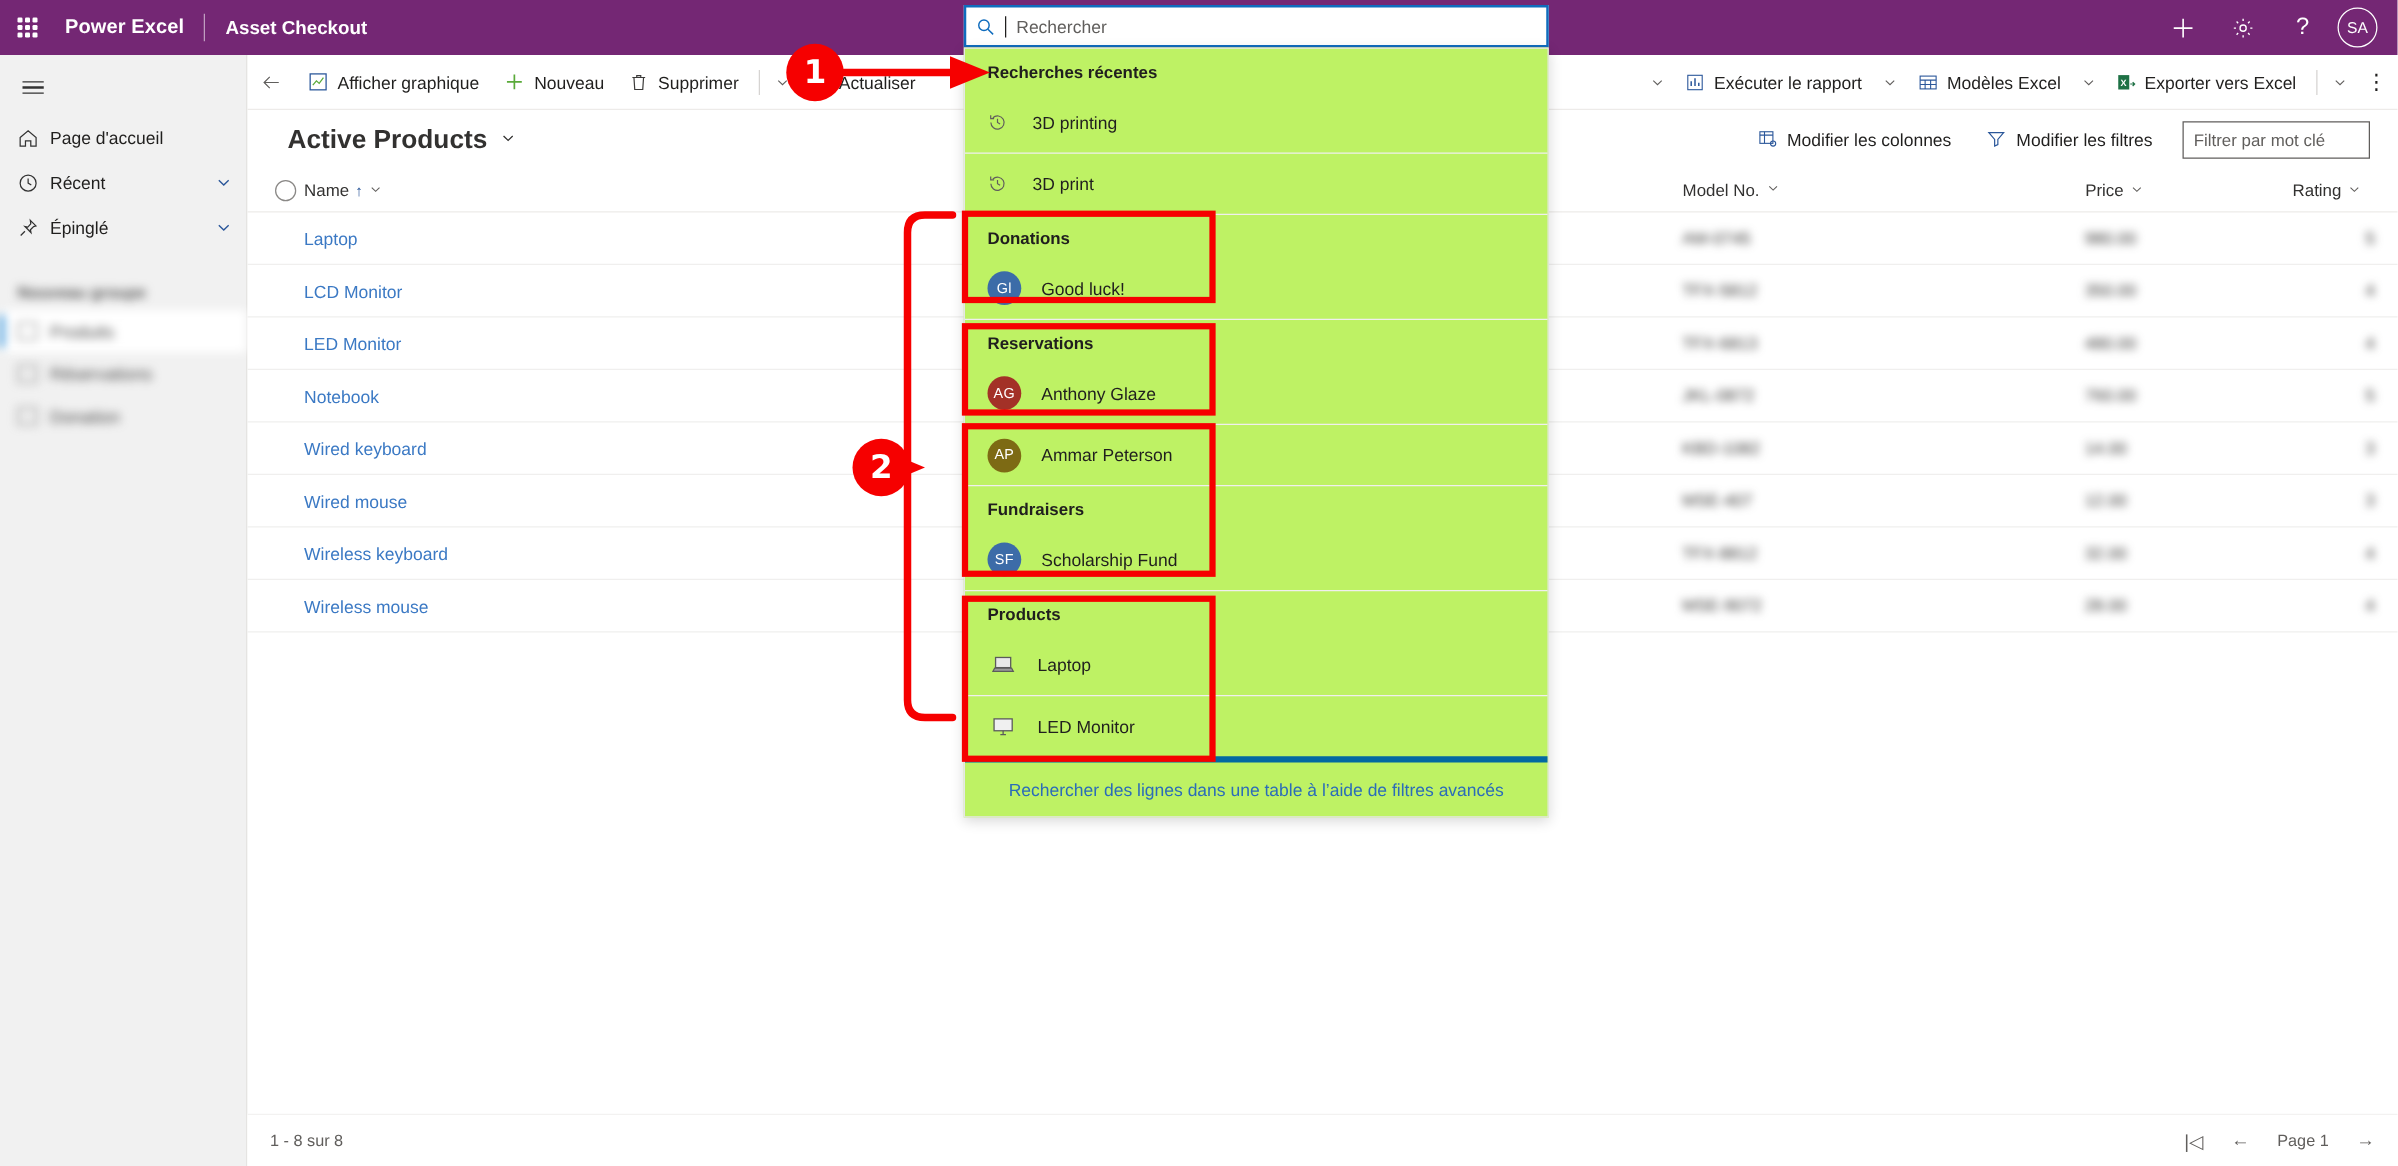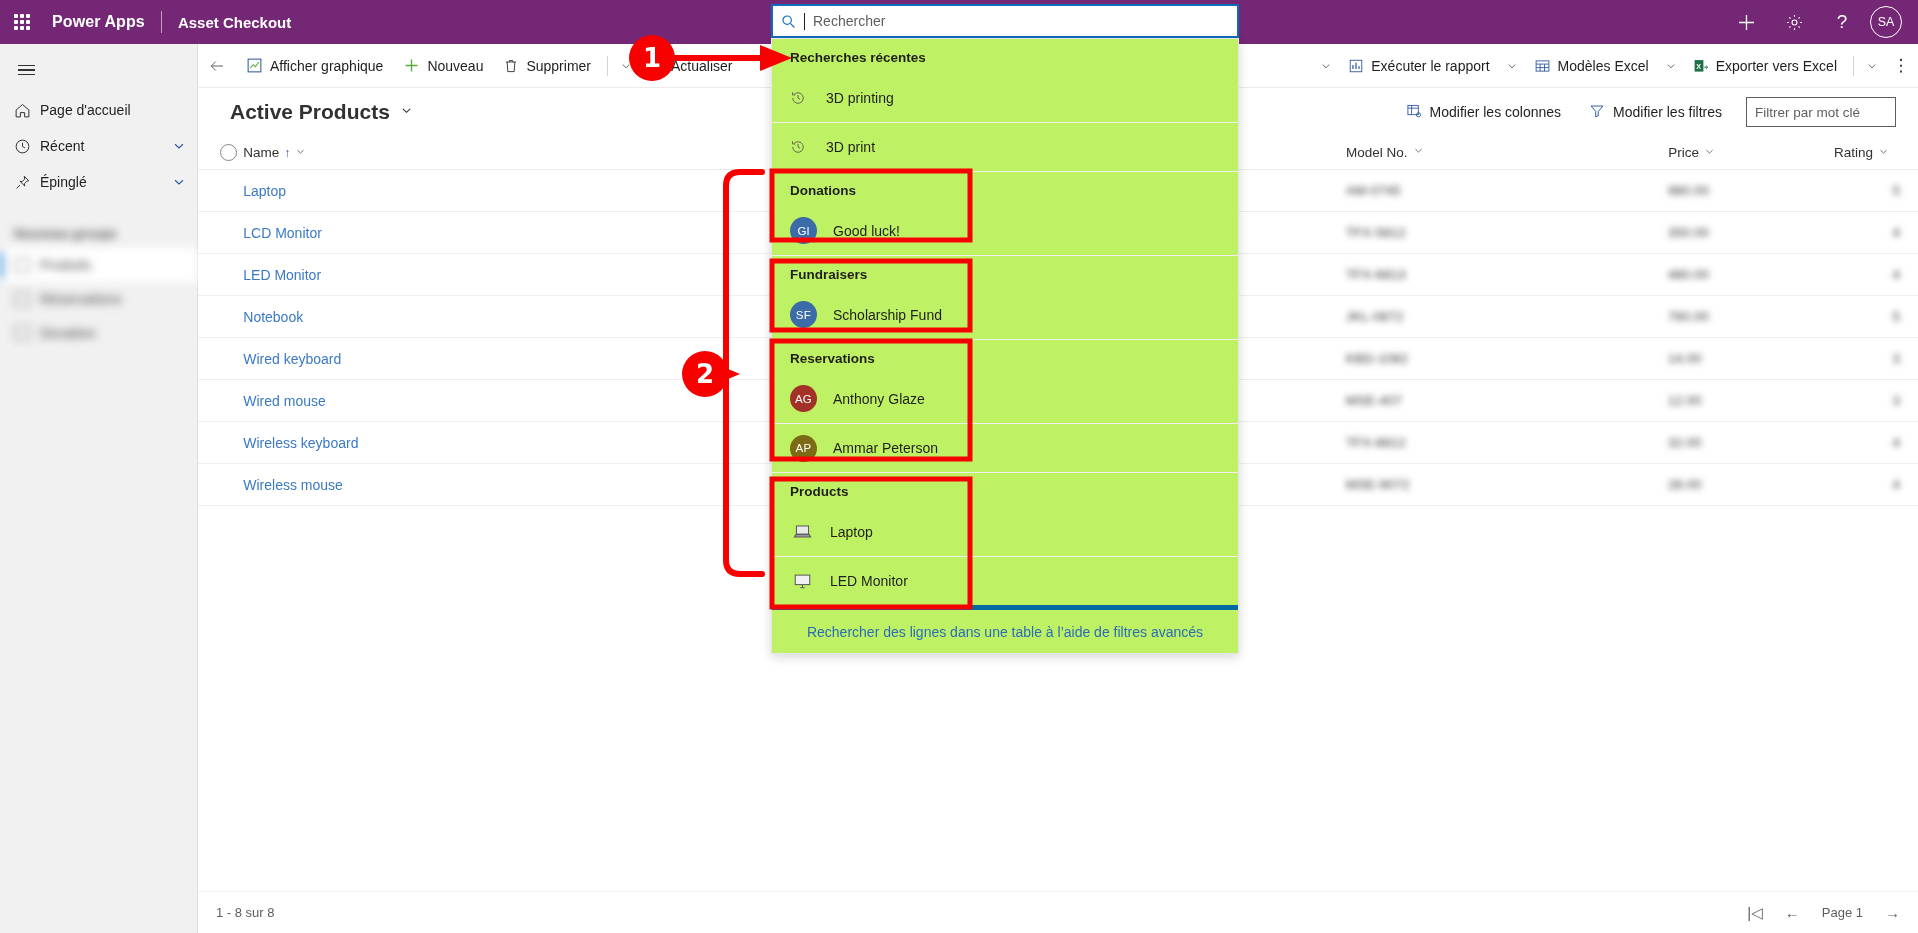--- a/index.html
+++ b/index.html
@@ -222,21 +222,21 @@
         <i></i>
         <i></i>
         <i></i>
         <i></i>
         <i></i>
         <i></i>
         <i></i>
         <i></i>
       </div>
   </div>
-  <div class="brand">Power Apps</div>
+  <div class="brand">Power Excel</div>
   <div class="brand-sep"></div>
   <div class="appname">Asset Checkout</div>
 
   <div class="topbar-right">
     <div class="tb-icon">
       <svg width="19" height="19" viewBox="0 0 19 19">
           <path d="M9.5 2v15M2 9.5h15" stroke="#fff" stroke-width="1.3" fill="none"></path>
         </svg>
     </div>
     <div class="tb-icon">
@@ -618,35 +618,35 @@
       </div>
     <div id="sections-list">
         <div class="dd-sec">
           <div class="dd-section-title">Donations</div>
           <div class="dd-row first">
             <span class="pill" style="background:#3c6ca8">Gl</span>
             <span>Good luck!</span>
           </div>
         </div>
         <div class="dd-sec">
+          <div class="dd-section-title">Reservations</div>
+          <div class="dd-row first">
+            <span class="pill" style="background:#a33127">AG</span>
+            <span>Anthony Glaze</span>
+          </div>
+          <div class="dd-row">
+            <span class="pill" style="background:#7d6a14">AP</span>
+            <span>Ammar Peterson</span>
+          </div>
+        </div>
+        <div class="dd-sec">
           <div class="dd-section-title">Fundraisers</div>
           <div class="dd-row first">
             <span class="pill" style="background:#3c6ca8">SF</span>
             <span>Scholarship Fund</span>
-          </div>
-        </div>
-        <div class="dd-sec">
-          <div class="dd-section-title">Reservations</div>
-          <div class="dd-row first">
-            <span class="pill" style="background:#a33127">AG</span>
-            <span>Anthony Glaze</span>
-          </div>
-          <div class="dd-row">
-            <span class="pill" style="background:#7d6a14">AP</span>
-            <span>Ammar Peterson</span>
           </div>
         </div>
         <div class="dd-sec">
           <div class="dd-section-title">Products</div>
           <div class="dd-row first">
             <span class="prod-icon">
               <svg width="19" height="19" viewBox="0 0 22 22" fill="none" stroke="#5b5b5b" stroke-width="1.2">
                 <rect x="4" y="4.6" width="14" height="9.4" fill="#e9e9e9"></rect>
                 <path d="M1.6 17.4h18.8l-1.6-3H3.2z" fill="#9a9a9a" stroke="none"></path>
                 <path d="M1.6 17.4h18.8l-1.6-3H3.2z"></path>

